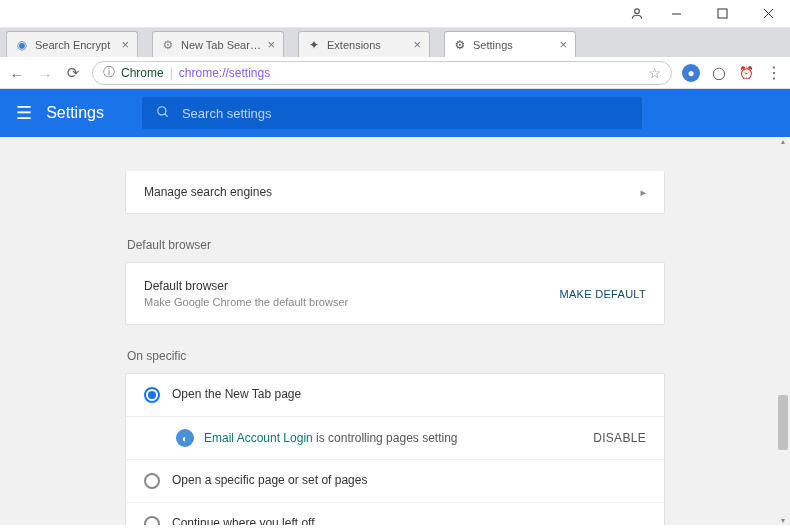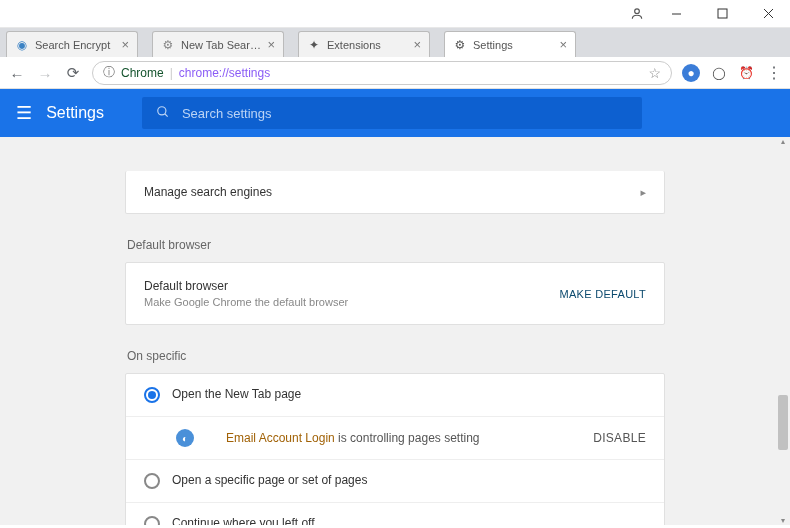--- a/index.html
+++ b/index.html
@@ -57,21 +57,21 @@
     
     .startup-card .radio-row { padding: 13px 18px; display: flex; gap: 12px; font-size: 12px; color: #333; border-top: 1px solid #eee; }
     .startup-card .radio-row:first-child { border-top: none; }
     .radio { width: 16px; height: 16px; border: 2px solid #888; border-radius: 50%; position: relative; flex-shrink: 0; }
     .radio.selected { border-color: #1a73e8; }
     .radio.selected::after { content:''; position:absolute; top:2px; left:2px; width:8px; height:8px; background:#1a73e8; border-radius:50%; }
     
     .controlling-row { padding: 12px 18px 12px 50px; display:flex; align-items:center; justify-content:space-between; font-size:12px; color:#555; border-top: 1px solid #eee; }
     .controlling-left { display:flex; align-items:center; gap:10px; }
     .ext-badge { width:18px; height:18px; border-radius:50%; background:#4a90d9; display:flex; align-items:center; justify-content:center; color:#fff; font-size:10px; }
-    .ext-link { color:#a16207; cursor:pointer;margin-left:22px; }
+    .ext-link { color:#0f766e; cursor:pointer; }
     .disable-btn { font-size:12px; color:#555; letter-spacing:0.3px; }
     
     .vscroll { position:absolute; right:0; top:0; width:14px; height:100%; background:#f1f1f1; }
     .vscroll-caret { font-size:8px; color:#888; text-align:center; }
     .vscroll-thumb { position:absolute; top:258px; right:2px; width:10px; height:55px; background:#c1c1c1; border-radius:2px; }
   </style>
 </head>
 <body>
 
 <div class="titlebar">

